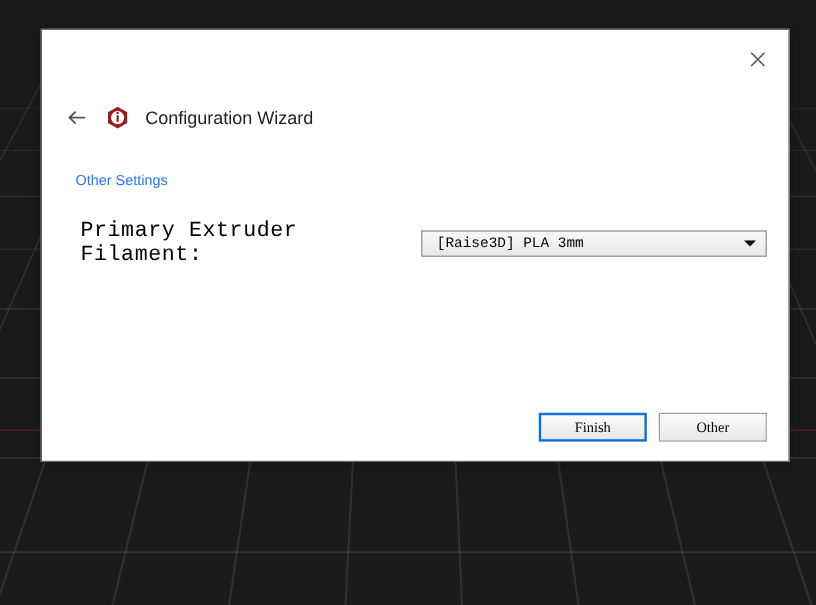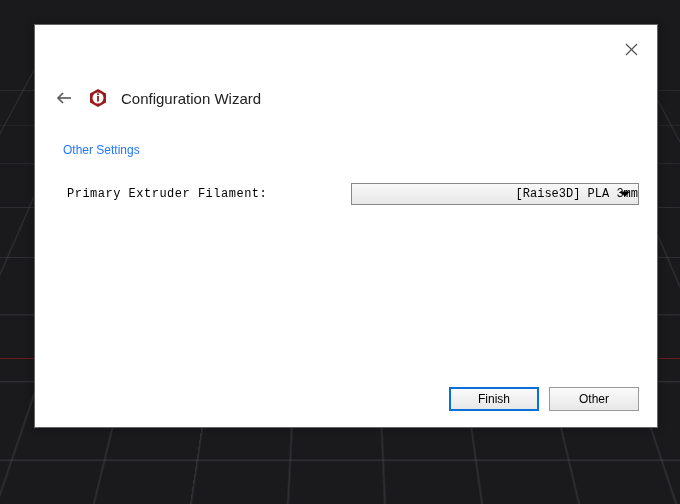--- a/index.html
+++ b/index.html
@@ -32,21 +32,21 @@
       top: 358px;
       width: 100%;
       height: 1px;
       background: rgba(150,30,30,0.6);
     }
     .dialog {
       position: absolute;
       left: 34px;
       top: 24px;
       width: 624px;
-      height: 404px;
+      height: 361px;
       background: #ffffff;
       border: 1px solid #666;
       box-shadow: 0 0 8px rgba(0,0,0,0.3);
     }
     .close-btn {
       position: absolute;
       top: 14px;
       right: 16px;
       width: 20px;
       height: 20px;
@@ -101,36 +101,35 @@
     }
     .form-row {
       position: absolute;
       left: 32px;
       top: 158px;
       display: flex;
       align-items: center;
     }
     .form-label {
       font-family: "Courier New", "SimSun", monospace;
-      font-size: 12px;
+      font-size: 18px;
       color: #000;
       width: 284px;
       letter-spacing: 0.5px;
     }
     .dropdown {
       width: 288px;
       height: 22px;
       background: linear-gradient(#f8f8f8, #e8e8e8);
       border: 1px solid #888;
       position: relative;
       cursor: pointer;
       display: flex;
       align-items: center;
       padding-left: 12px;
-      justify-content: flex-end;
     }
     .dropdown-value {
       font-family: "Courier New", "SimSun", monospace;
       font-size: 12px;
       color: #000;
     }
     .dropdown-arrow {
       position: absolute;
       right: 8px;
       top: 50%;
@@ -146,21 +145,21 @@
       bottom: 16px;
       right: 18px;
       display: flex;
       gap: 10px;
     }
     .btn {
       width: 90px;
       height: 24px;
       background: linear-gradient(#fafafa, #e8e8e8);
       border: 1px solid #999;
-      font-family: Liberation Sans, sans-serif;
+      font-family: Liberation Serif, serif;
       font-size: 12px;
       color: #000;
       cursor: pointer;
       display: flex;
       align-items: center;
       justify-content: center;
     }
     .btn.primary {
       border: 2px solid #0a6fd8;
     }

